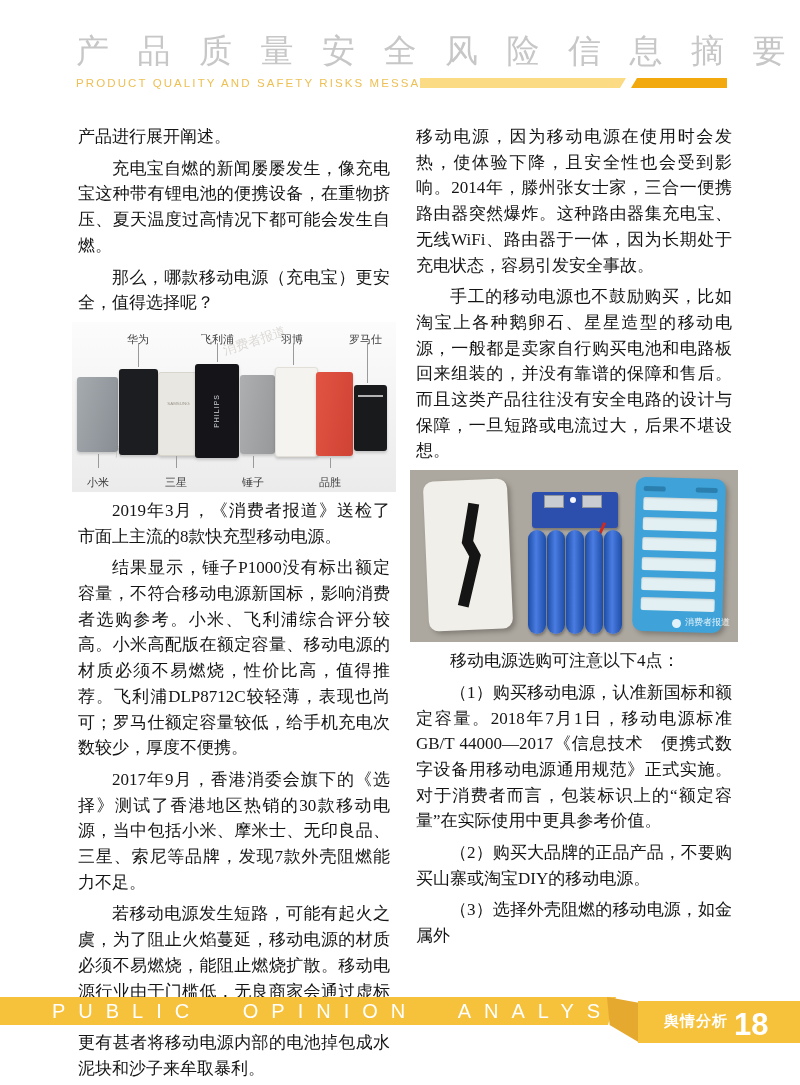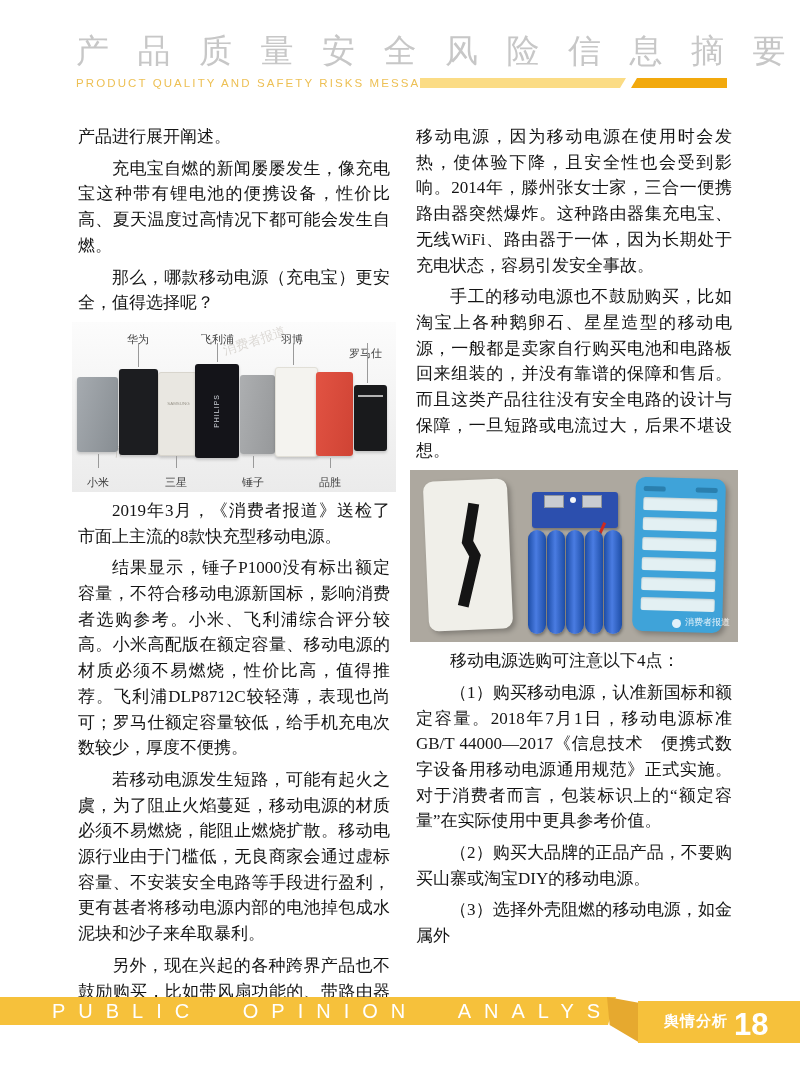--- a/index.html
+++ b/index.html
@@ -90,21 +90,21 @@
 </head>
 <body>
 
 <div class="cn-title">产品质量安全风险信息摘要</div>
 <div class="en-subtitle">PRODUCT QUALITY AND SAFETY RISKS MESSAGE DIGEST</div>
 <div class="header-bar-light"></div>
 <div class="header-bar-dark"></div>
 
 <div class="col col-left">
   <p>产品进行展开阐述。</p>
-  <p class="indent">充电宝自燃的新闻屡屡发生，像充电宝这种带有锂电池的便携设备，性价比高、夏天温度过高情况下都可能会发生自燃。</p>
+  <p class="indent">充电宝自燃的新闻屡屡发生，像充电宝这种带有锂电池的便携设备，在重物挤压、夏天温度过高情况下都可能会发生自燃。</p>
   <p class="indent">那么，哪款移动电源（充电宝）更安全，值得选择呢？</p>
 
   <div class="fig1">
     <div class="fig-watermark" style="left:150px;top:6px;">消费者报道</div>
     <div class="fig-watermark" style="left:40px;top:108px;">消费者报道</div>
 
     <div class="bank bank-xiaomi"></div>
     <div class="bank bank-huawei"></div>
     <div class="bank bank-samsung">
       <div class="samsung-txt">SAMSUNG</div>
@@ -115,38 +115,39 @@
     <div class="bank bank-chuizi"></div>
     <div class="bank bank-yubo"></div>
     <div class="bank bank-pisen"></div>
     <div class="bank bank-romoss">
       <div class="romoss-line"></div>
     </div>
 
     <div class="fig1-label" style="left:55px;top:5px;">华为</div>
     <div class="fig1-label" style="left:129px;top:5px;">飞利浦</div>
     <div class="fig1-label" style="left:209px;top:5px;">羽博</div>
-    <div class="fig1-label" style="left:277px;top:19px;">罗马仕</div>
+    <div class="fig1-label" style="left:277px;top:5px;">罗马仕</div>
     <div class="fig1-line" style="left:66px;top:21px;height:24px;"></div>
     <div class="fig1-line" style="left:145px;top:21px;height:19px;"></div>
     <div class="fig1-line" style="left:221px;top:21px;height:22px;"></div>
     <div class="fig1-line" style="left:295px;top:21px;height:40px;"></div>
 
     <div class="fig1-label" style="left:15px;top:148px;">小米</div>
     <div class="fig1-label" style="left:93px;top:148px;">三星</div>
     <div class="fig1-label" style="left:170px;top:148px;">锤子</div>
     <div class="fig1-label" style="left:247px;top:148px;">品胜</div>
     <div class="fig1-line" style="left:26px;top:132px;height:14px;"></div>
     <div class="fig1-line" style="left:104px;top:134px;height:12px;"></div>
     <div class="fig1-line" style="left:181px;top:134px;height:12px;"></div>
     <div class="fig1-line" style="left:258px;top:136px;height:10px;"></div>
   </div>
 
   <p class="indent">2019年3月，《消费者报道》送检了市面上主流的8款快充型移动电源。</p>
   <p class="indent">结果显示，锤子P1000没有标出额定容量，不符合移动电源新国标，影响消费者选购参考。小米、飞利浦综合评分较高。小米高配版在额定容量、移动电源的材质必须不易燃烧，性价比高，值得推荐。飞利浦DLP8712C较轻薄，表现也尚可；罗马仕额定容量较低，给手机充电次数较少，厚度不便携。</p>
+  <p class="indent">2017年9月，香港消委会旗下的《选择》测试了香港地区热销的30款移动电源，当中包括小米、摩米士、无印良品、三星、索尼等品牌，发现7款外壳阻燃能力不足。</p>
   <p class="indent">若移动电源发生短路，可能有起火之虞，为了阻止火焰蔓延，移动电源的材质必须不易燃烧，能阻止燃烧扩散。移动电源行业由于门槛低，无良商家会通过虚标容量、不安装安全电路等手段进行盈利，更有甚者将移动电源内部的电池掉包成水泥块和沙子来牟取暴利。</p>
   <p class="indent">另外，现在兴起的各种跨界产品也不鼓励购买，比如带风扇功能的、带路由器功能的</p>
 </div>
 
 <div class="col col-right">
   <p>移动电源，因为移动电源在使用时会发热，使体验下降，且安全性也会受到影响。2014年，滕州张女士家，三合一便携路由器突然爆炸。这种路由器集充电宝、无线WiFi、路由器于一体，因为长期处于充电状态，容易引发安全事故。</p>
   <p class="indent">手工的移动电源也不鼓励购买，比如淘宝上各种鹅卵石、星星造型的移动电源，一般都是卖家自行购买电池和电路板回来组装的，并没有靠谱的保障和售后。而且这类产品往往没有安全电路的设计与保障，一旦短路或电流过大，后果不堪设想。</p>
 
   <div class="fig2">
     <div class="f2-cover">

